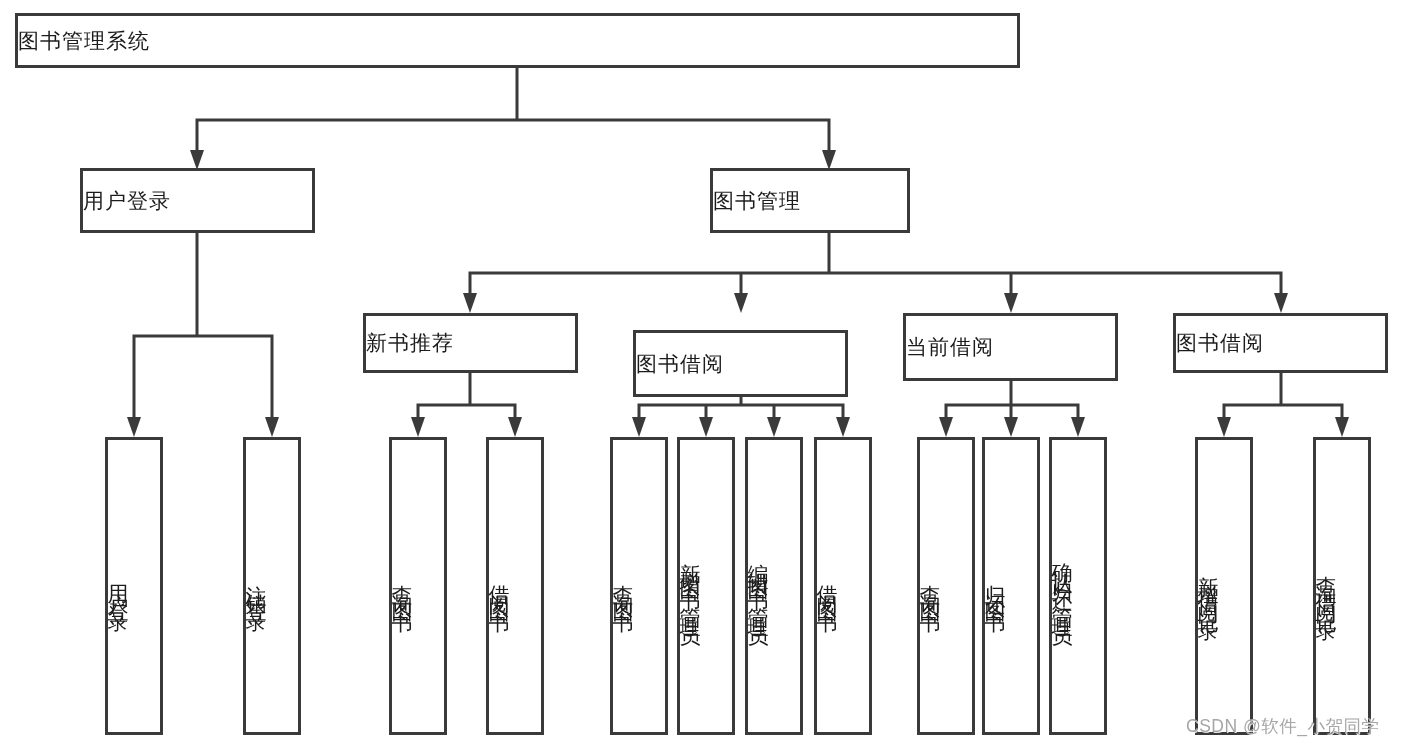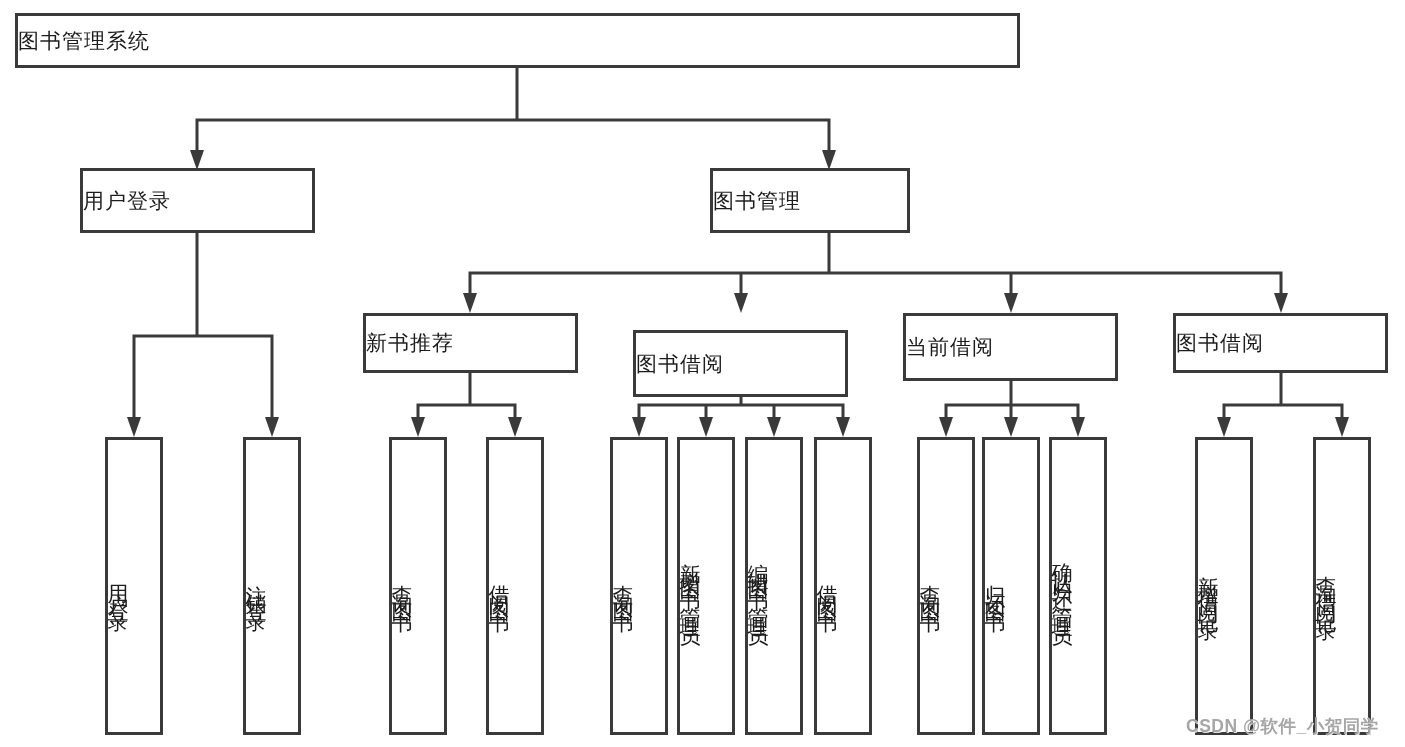--- a/index.html
+++ b/index.html
@@ -20,21 +20,20 @@
   }
   .leaf{top:437px;width:58px;height:298px;}
   .leaf .vlbl{
     writing-mode:vertical-rl;color:var(--text);font-size:21px;letter-spacing:9px;
     line-height:1;white-space:nowrap;
   }
   #watermark{
     position:absolute;left:1186px;top:714px;color:var(--watermark);
     font-size:17.5px;letter-spacing:.5px;white-space:nowrap;
     text-shadow:1px 1px 0 rgba(255,255,255,.85);
-    font-weight:bold;
   }
 </style>
 </head>
 <body>
 
 <div id="canvas">
 
   <svg id="wires" viewBox="0 0 1405 747" xmlns="http://www.w3.org/2000/svg">
     <g stroke="#3a3a3a" stroke-width="3" fill="none">
 

